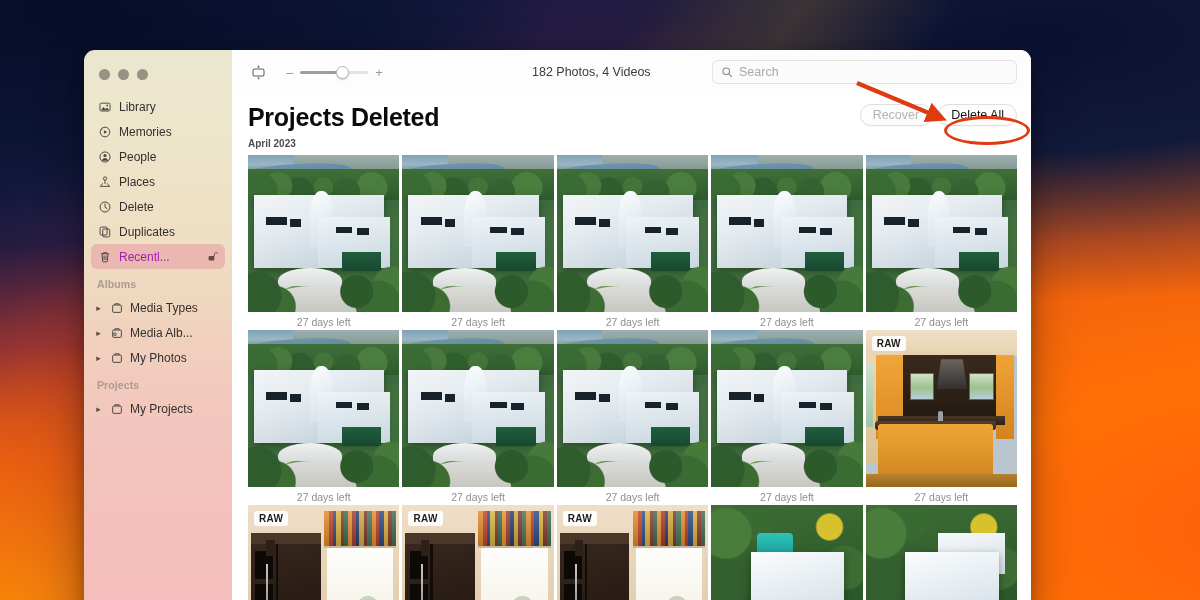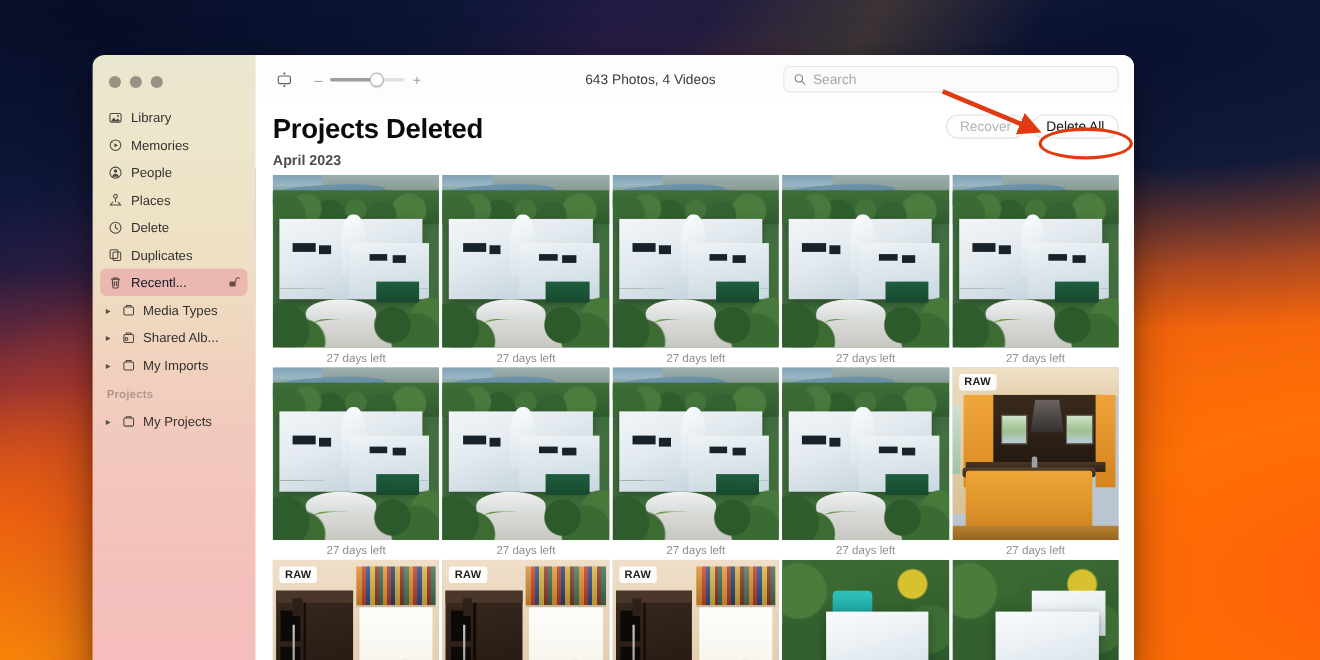--- a/index.html
+++ b/index.html
@@ -107,21 +107,21 @@
   }
   .sb-item .ico {
     width: 15px; height: 15px;
     display: flex; align-items: center; justify-content: center;
     flex: 0 0 15px;
     color: #4a463f;
   }
   .sb-item .ico svg { display: block; }
   .sb-item.selected {
     background: #eab8b0;
-    color: #0f172a;
+    color: #a21caf;
   }
   .sb-item .lock { margin-left: auto; display: flex; align-items: center; }
   .sb-item .chev {
     width: 9px; flex: 0 0 9px;
     color: #55504a;
     font-size: 9px;
     display: flex; align-items: center; justify-content: center;
   }
   .sb-item.group { padding-left: 3px; gap: 6px; }
 
@@ -211,21 +211,21 @@
     background: #fdfdfd;
     border: 1px solid #e0e0e0;
     font-size: 12.5px;
     font-family: "Liberation Sans", sans-serif;
     display: flex; align-items: center;
     box-shadow: 0 .5px 1px rgba(0,0,0,.05);
   }
   .btn.disabled { color: #b4b4b4; }
   .btn.primary { color: #111; }
   #date-label {
-    font-size: 13px;
+    font-size: 10px;
     font-weight: 600;
     color: #4d4d4d;
     padding-top: 6px;
   }
 
   
   #grid-scroll {
     flex: 1;
     overflow: hidden;
     padding: 6px 14px 0 16px;
@@ -476,20 +476,21 @@
         </span>
         <span>Recentl...</span>
         <span class="lock">
           <svg width="13" height="13" viewBox="0 0 16 16" fill="none" stroke="#6b4a43" stroke-width="1.2">
             <rect x="3.2" y="7.4" width="7" height="5.6" rx="1.3" fill="#6b4a43" stroke="none"></rect>
             <path d="M10.2 7.4V5.6a2.4 2.4 0 0 1 4.1-1.7" stroke-linecap="round"></path>
           </svg>
         </span>
       </div>
 
+      <div class="sb-section albums">Albums</div>
 
       <div class="sb-item group">
         <span class="chev">▸</span>
         <span class="ico">
           <svg width="14" height="14" viewBox="0 0 16 16" fill="none" stroke="currentColor" stroke-width="1.1">
             <rect x="3" y="4.6" width="10" height="8.4" rx="1.3"></rect>
             <path d="M5.6 4.6V3.2h4.8v1.4"></path>
           </svg>
         </span>
         <span>Media Types</span>
@@ -497,32 +498,32 @@
 
       <div class="sb-item group">
         <span class="chev">▸</span>
         <span class="ico">
           <svg width="14" height="14" viewBox="0 0 16 16" fill="none" stroke="currentColor" stroke-width="1.1">
             <rect x="3" y="4.6" width="10" height="8.4" rx="1.3"></rect>
             <path d="M5.6 4.6V3.2h4.8v1.4"></path>
             <circle cx="5.6" cy="9.4" r="1.5"></circle>
           </svg>
         </span>
-        <span>Shared Alb...</span>
+        <span>Media Alb...</span>
       </div>
 
       <div class="sb-item group">
         <span class="chev">▸</span>
         <span class="ico">
           <svg width="14" height="14" viewBox="0 0 16 16" fill="none" stroke="currentColor" stroke-width="1.1">
             <rect x="3" y="4.6" width="10" height="8.4" rx="1.3"></rect>
             <path d="M5.6 4.6V3.2h4.8v1.4"></path>
           </svg>
         </span>
-        <span>My Imports</span>
+        <span>My Photos</span>
       </div>
 
       <div class="sb-section projects">Projects</div>
 
       <div class="sb-item group">
         <span class="chev">▸</span>
         <span class="ico">
           <svg width="14" height="14" viewBox="0 0 16 16" fill="none" stroke="currentColor" stroke-width="1.1">
             <rect x="3" y="4.6" width="10" height="8.4" rx="1.3"></rect>
             <path d="M5.6 4.6V3.2h4.8v1.4"></path>
@@ -546,21 +547,21 @@
         <div class="zoomctl">
           <span class="sign">–</span>
           <span class="slider">
             <span class="track-l"></span>
             <span class="track-r"></span>
             <span class="thumb"></span>
           </span>
           <span class="sign">+</span>
         </div>
 
-        <div id="photo-count">643 Photos, 4 Videos</div>
+        <div id="photo-count">182 Photos, 4 Videos</div>
 
         <div id="search-wrap">
           <span class="mag">
             <svg width="12" height="12" viewBox="0 0 16 16" fill="none" stroke="currentColor" stroke-width="1.5">
               <circle cx="7" cy="7" r="4.4"></circle>
               <path d="M10.4 10.4 L14 14" stroke-linecap="round"></path>
             </svg>
           </span>
           <input id="search-input" type="text" placeholder="Search" style="">
         </div>

